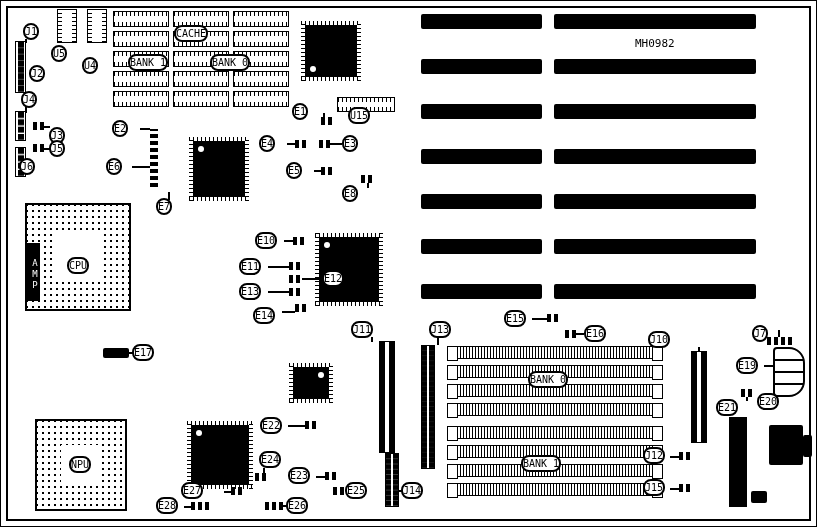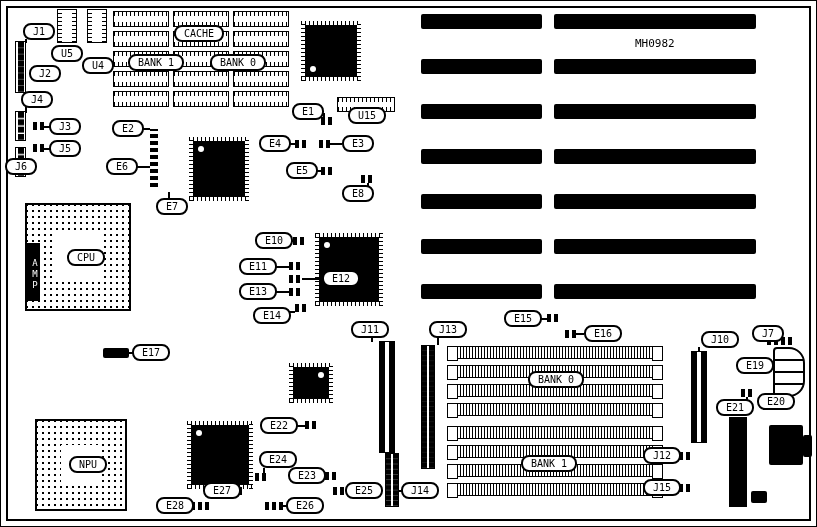--- a/index.html
+++ b/index.html
@@ -5,21 +5,21 @@
   * { margin:0; padding:0; box-sizing:border-box; }
   html,body { background:#fff; }
   #canvas {
     position:relative; width:817px; height:527px; background:#fff;
     border:1px solid #000; overflow:hidden;
     font-family:"DejaVu Sans Mono", monospace; color:#000;
   }
   .board { position:absolute; left:5px; top:5px; right:5px; bottom:5px; border:2px solid #000; }
   .label {
     position:absolute; z-index:6; background:#fff; border:2px solid #000;
-    border-radius:8px; font-size:10px; line-height:11px; padding:1px 8px; white-space:nowrap;
+    border-radius:8px; font-size:10px; line-height:11px; padding:1px 0; white-space:nowrap;
   }
   .slot { position:absolute; background:#000; height:15px; border-radius:2px; z-index:1; }
   .ptext { position:absolute; font-size:11px; z-index:2; }
   .dip-h, .dip-v { position:absolute; background-color:#fff; border:1px solid #000; z-index:1; }
   .dip-h { background-image:repeating-linear-gradient(90deg,#000 0 1px,transparent 1px 4px),repeating-linear-gradient(90deg,#000 0 1px,transparent 1px 4px);
            background-size:100% 4px,100% 4px; background-position:left top,left bottom; background-repeat:no-repeat; }
   .dip-v { background-image:repeating-linear-gradient(0deg,#000 0 1px,transparent 1px 4px),repeating-linear-gradient(0deg,#000 0 1px,transparent 1px 4px);
            background-size:4px 100%,4px 100%; background-position:left top,right top; background-repeat:no-repeat; }
   .qfp { position:absolute; z-index:2;
     background-image:
@@ -207,59 +207,59 @@
   <div class="ln" style="left:315px;top:475px;width:9px;height:2px"></div>
   <div class="ln" style="left:282px;top:504px;width:5px;height:2px"></div>
   <div class="ln" style="left:223px;top:490px;width:7px;height:2px"></div>
   <div class="ln" style="left:183px;top:505px;width:7px;height:2px"></div>
   <div class="ln" style="left:398px;top:489px;width:4px;height:2px"></div>
   <div class="ln" style="left:128px;top:351px;width:6px;height:2px"></div>
 
   <div class="label" style="left:22px;top:22px">J1</div>
   <div class="label" style="left:28px;top:64px">J2</div>
   <div class="label" style="left:20px;top:90px">J4</div>
-  <div class="label" style="left:48px;top:117px">J3</div>
+  <div class="label" style="left:48px;top:126px">J3</div>
   <div class="label" style="left:48px;top:139px">J5</div>
-  <div class="label" style="left:4px;top:157px">J6</div>
+  <div class="label" style="left:18px;top:157px">J6</div>
   <div class="label" style="left:50px;top:44px">U5</div>
   <div class="label" style="left:81px;top:56px">U4</div>
   <div class="label" style="left:173px;top:24px">CACHE</div>
   <div class="label" style="left:127px;top:53px">BANK 1</div>
   <div class="label" style="left:209px;top:53px">BANK 0</div>
   <div class="label" style="left:291px;top:102px">E1</div>
   <div class="label" style="left:347px;top:106px">U15</div>
   <div class="label" style="left:111px;top:119px">E2</div>
   <div class="label" style="left:258px;top:134px">E4</div>
   <div class="label" style="left:341px;top:134px">E3</div>
   <div class="label" style="left:285px;top:161px">E5</div>
   <div class="label" style="left:105px;top:157px">E6</div>
   <div class="label" style="left:155px;top:197px">E7</div>
   <div class="label" style="left:341px;top:184px">E8</div>
-  <div class="label" style="left:66px;top:248px">CPU</div>
+  <div class="label" style="left:66px;top:256px">CPU</div>
   <div class="label" style="left:254px;top:231px">E10</div>
   <div class="label" style="left:238px;top:257px">E11</div>
   <div class="label" style="left:321px;top:269px">E12</div>
   <div class="label" style="left:238px;top:282px">E13</div>
   <div class="label" style="left:252px;top:306px">E14</div>
   <div class="label" style="left:503px;top:309px">E15</div>
   <div class="label" style="left:583px;top:324px">E16</div>
   <div class="label" style="left:131px;top:343px">E17</div>
   <div class="label" style="left:350px;top:320px">J11</div>
   <div class="label" style="left:428px;top:320px">J13</div>
   <div class="label" style="left:751px;top:324px">J7</div>
-  <div class="label" style="left:700px;top:330px">J10</div>
+  <div class="label" style="left:647px;top:330px">J10</div>
   <div class="label" style="left:735px;top:356px">E19</div>
   <div class="label" style="left:756px;top:392px">E20</div>
   <div class="label" style="left:715px;top:398px">E21</div>
   <div class="label" style="left:527px;top:370px">BANK 0</div>
   <div class="label" style="left:520px;top:454px">BANK 1</div>
   <div class="label" style="left:642px;top:446px">J12</div>
   <div class="label" style="left:642px;top:478px">J15</div>
   <div class="label" style="left:259px;top:416px">E22</div>
   <div class="label" style="left:258px;top:450px">E24</div>
   <div class="label" style="left:287px;top:466px">E23</div>
   <div class="label" style="left:344px;top:481px">E25</div>
   <div class="label" style="left:400px;top:481px">J14</div>
   <div class="label" style="left:285px;top:496px">E26</div>
-  <div class="label" style="left:202px;top:481px">E27</div>
+  <div class="label" style="left:180px;top:481px">E27</div>
   <div class="label" style="left:155px;top:496px">E28</div>
   <div class="label" style="left:68px;top:455px">NPU</div>
 </div>
 
 </body></html>

